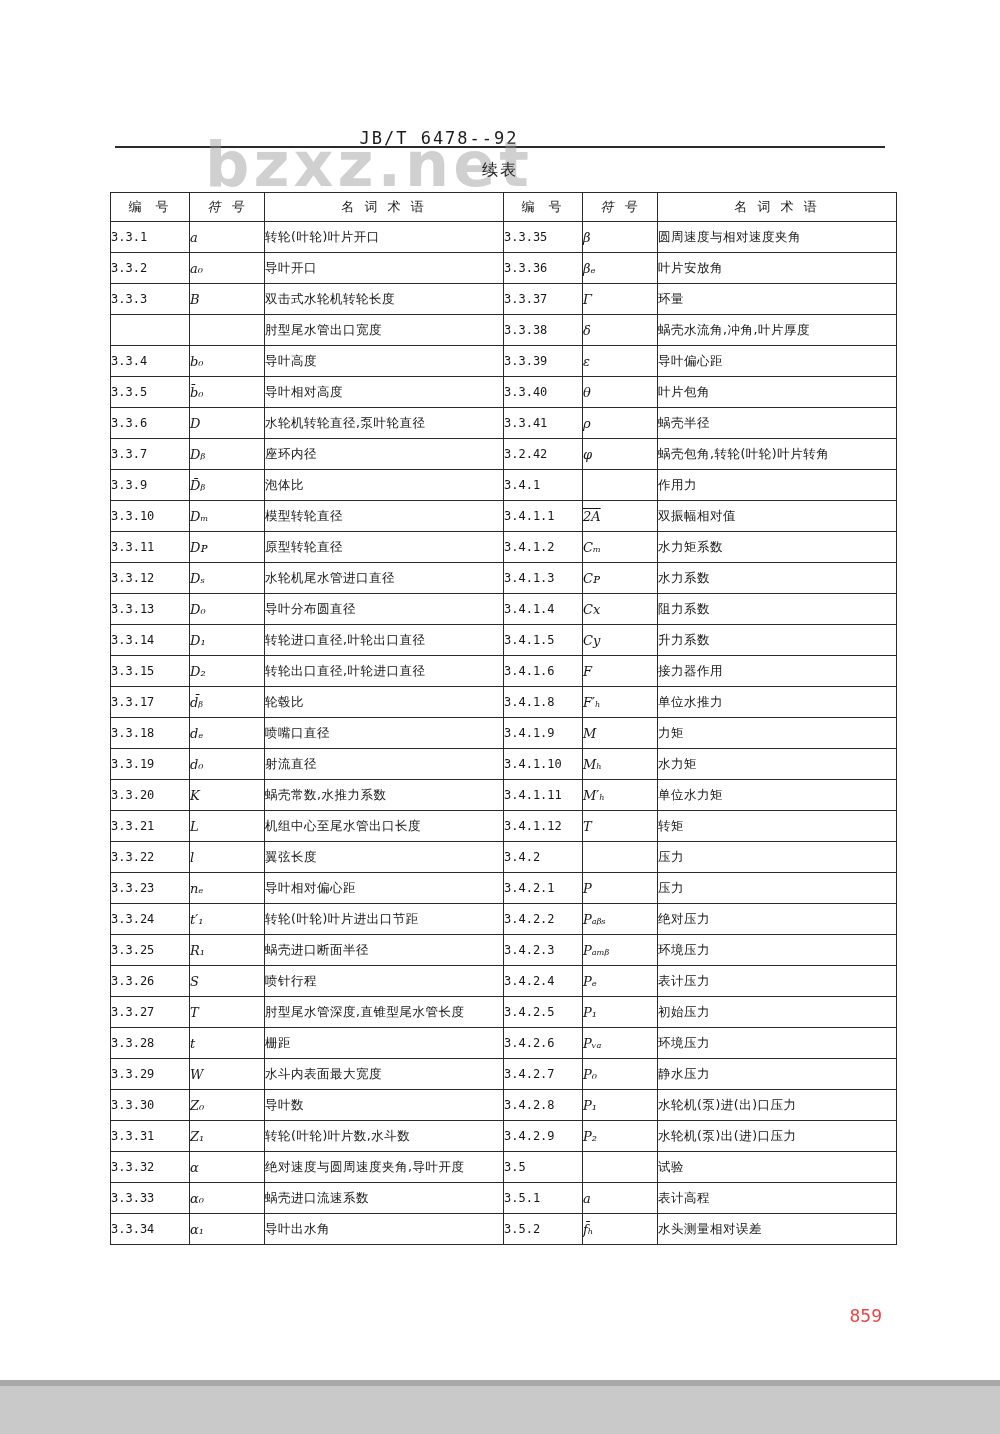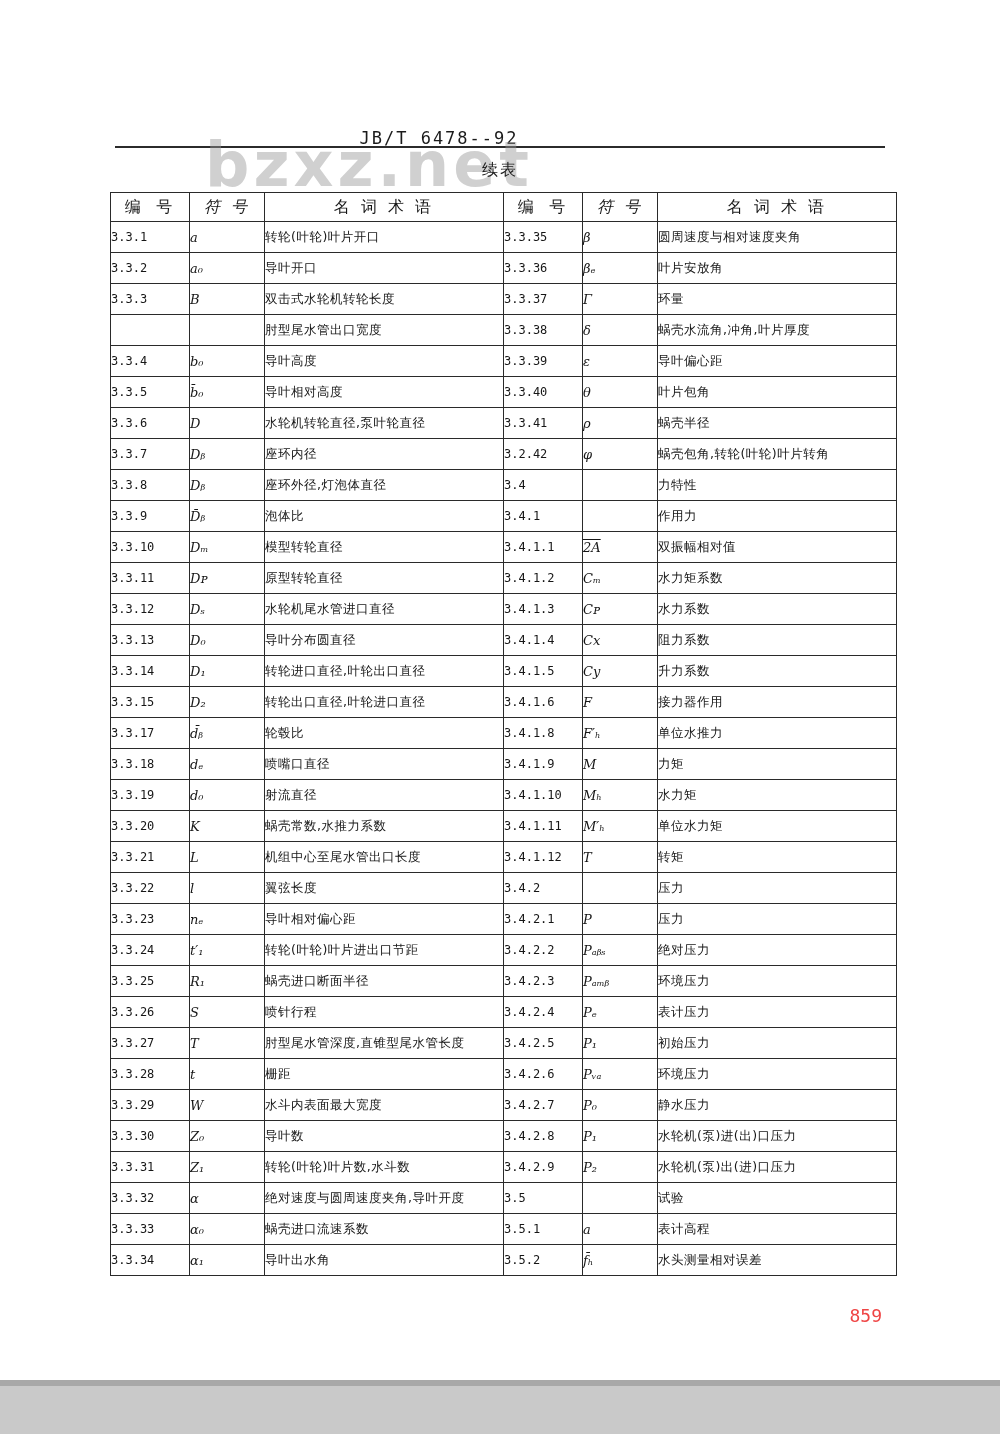--- a/index.html
+++ b/index.html
@@ -99,21 +99,21 @@
     color: #161616;
   }
   table.main td, table.main th {
     border: 1px solid #2a2a2a;
     padding: 0;
     height: 30px;
     vertical-align: middle;
   }
   table.main th {
     font-weight: normal;
-    font-size: 16px;
+    font-size: 13px;
     letter-spacing: 3px;
     height: 28px;
   }
   .c-num { width: 78px; text-align: left; padding-left: 7px; font-family: "DejaVu Sans Mono","Liberation Mono",monospace; font-size: 12px; }
   .c-sym { width: 74px; text-align: left; padding-left: 9px; font-style: italic; font-family: "DejaVu Serif","Liberation Serif",serif; font-size: 13px; }
   .c-term { width: 238px; text-align: left; padding-left: 10px; font-size: 12.5px; letter-spacing: 0.5px; }
   .hdr-c { text-align: center; padding-left: 0; }
   .overline { text-decoration: overline; }
   .pagenum {
     position: absolute;
@@ -206,28 +206,20 @@
             </tr>
             <tr>
               <td class="c-num">3.3.7</td>
               <td class="c-sym">Dᵦ</td>
               <td class="c-term">座环内径</td>
               <td class="c-num">3.2.42</td>
               <td class="c-sym">φ</td>
               <td class="c-term">蜗壳包角,转轮(叶轮)叶片转角</td>
             </tr>
             <tr>
-              <td class="c-num">3.3.8</td>
-              <td class="c-sym">Dᵦ</td>
-              <td class="c-term">座环外径,灯泡体直径</td>
-              <td class="c-num">3.4</td>
-              <td class="c-sym"></td>
-              <td class="c-term">力特性</td>
-            </tr>
-            <tr>
               <td class="c-num">3.3.9</td>
               <td class="c-sym">D̄ᵦ</td>
               <td class="c-term">泡体比</td>
               <td class="c-num">3.4.1</td>
               <td class="c-sym"></td>
               <td class="c-term">作用力</td>
             </tr>
             <tr>
               <td class="c-num">3.3.10</td>
               <td class="c-sym">Dₘ</td>

